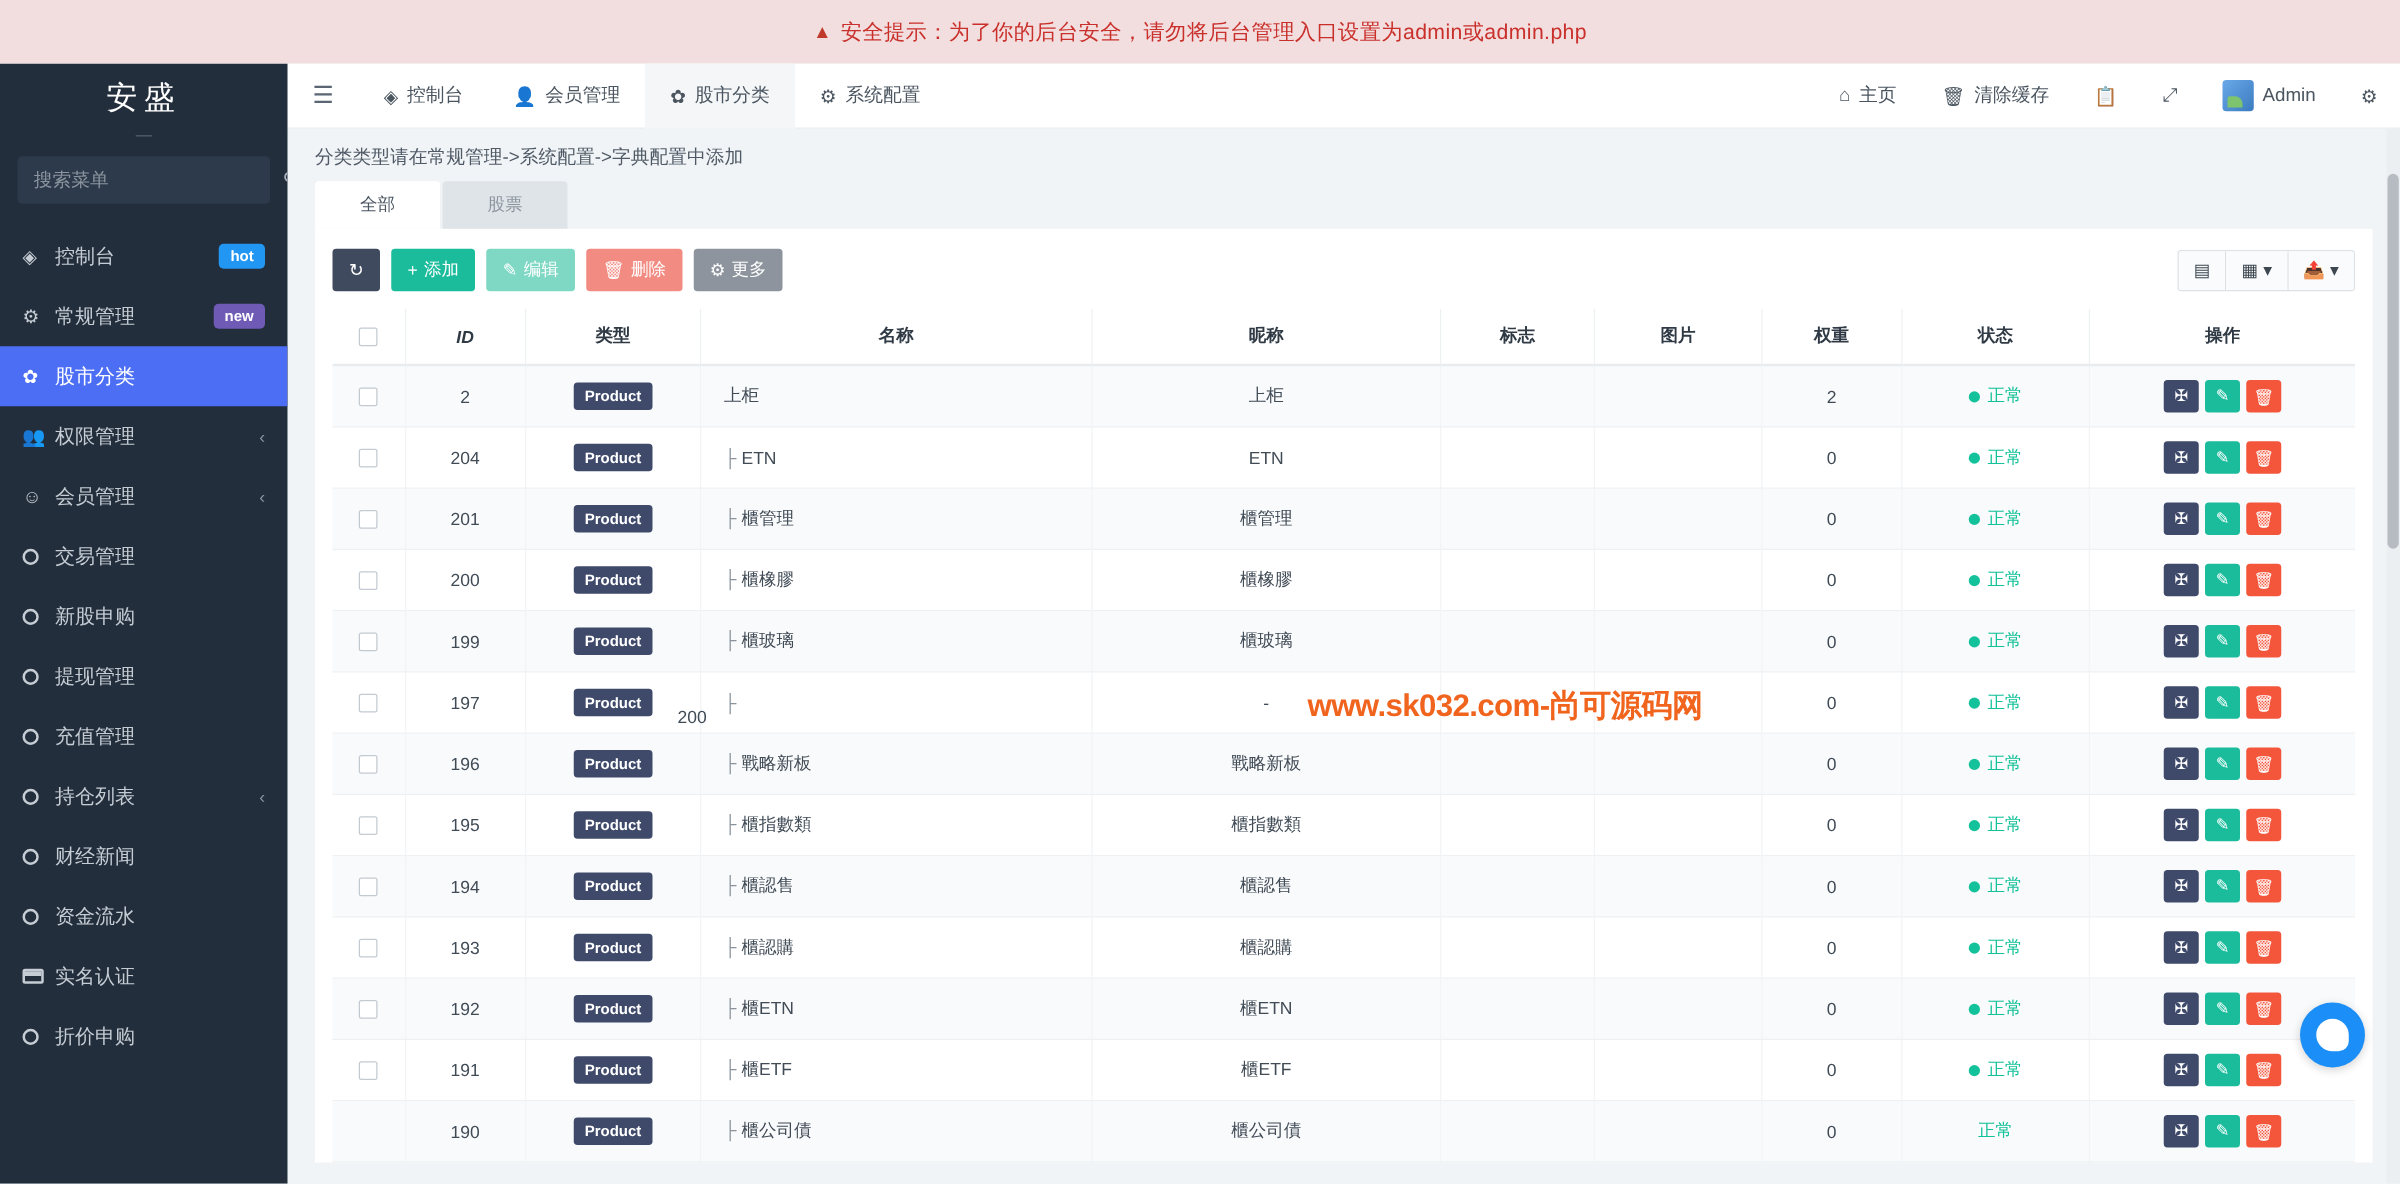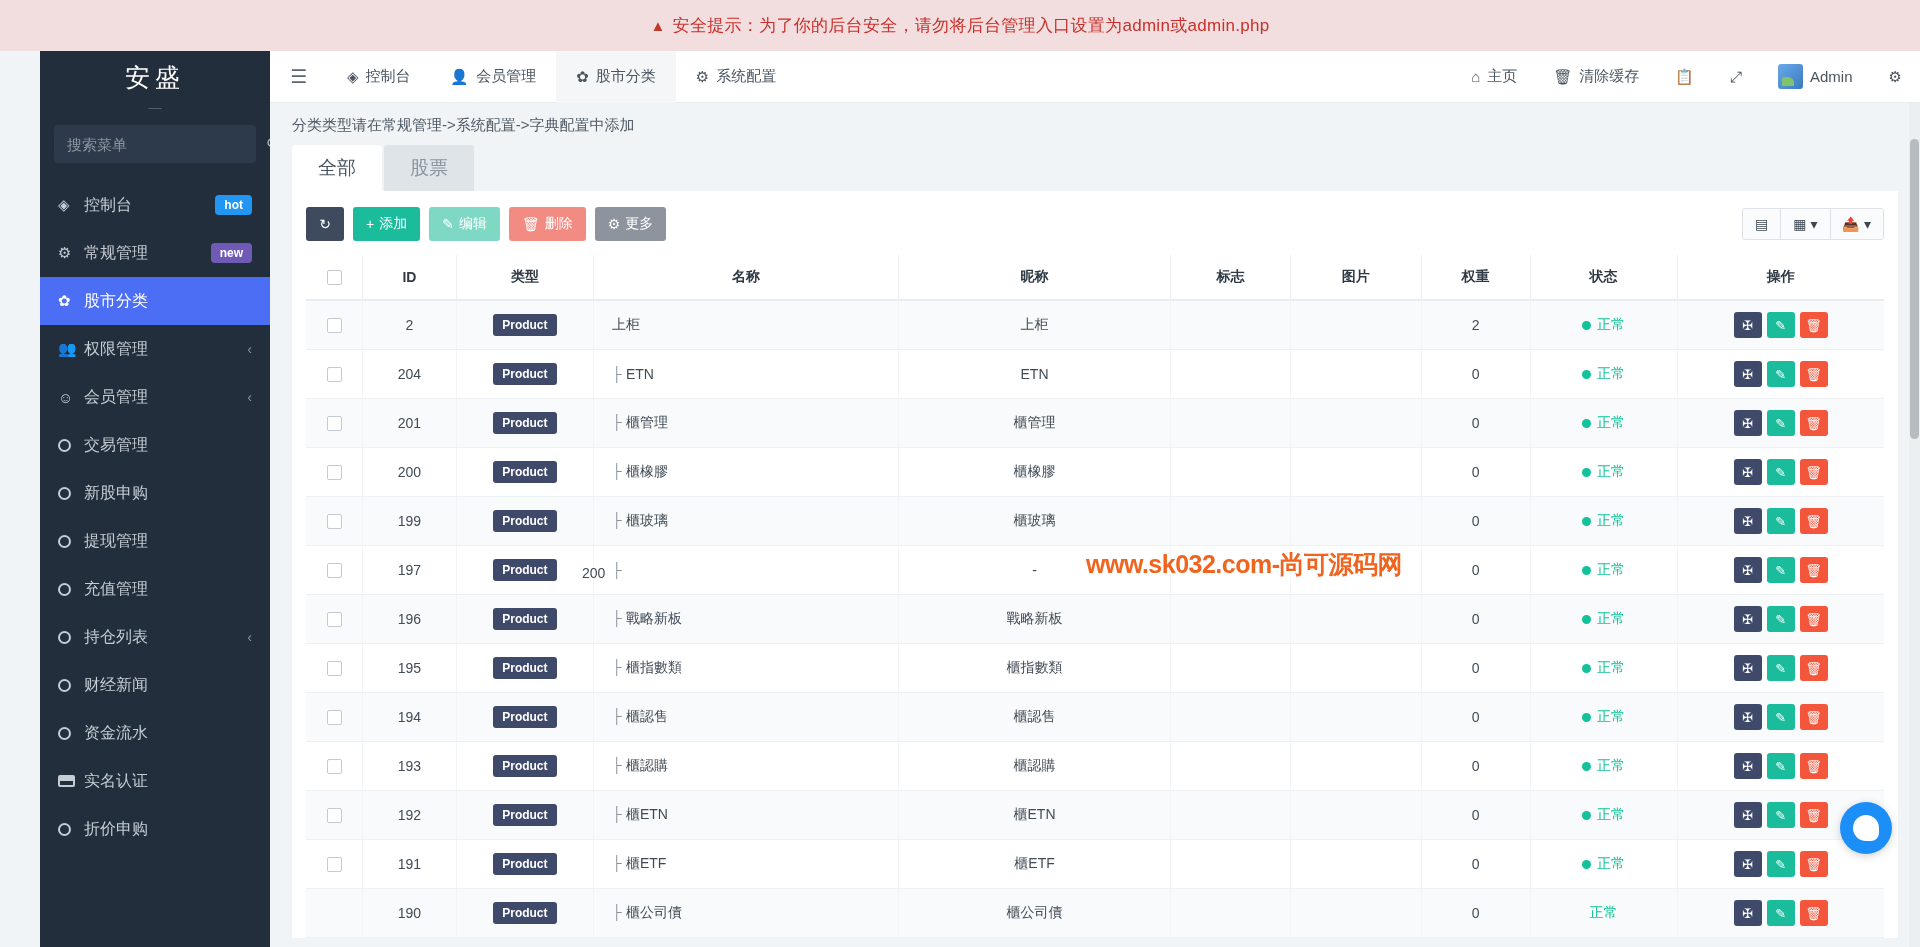--- a/index.html
+++ b/index.html
@@ -14,21 +14,21 @@
     height: 51px; background: #f2dede; color: #c9302c;
     display: flex; align-items: center; justify-content: center;
     font-size: 17px; letter-spacing: .3px;
   }
   .alert-bar .warn-ico { margin-right: 7px; font-size: 15px; color: #c0392b; }
 
   
   .shell { display: flex; height: 896px; }
 
   
-  .sidebar { width: 230px; background: #232e3c; flex: none; position: relative; overflow: hidden; margin-left: 40px; }
+  .sidebar { width: 230px; background: #232e3c; flex: none; position: relative; overflow: hidden; }
   .brand {
     height: 52px; display: flex; align-items: center; justify-content: center;
     color: #fff; font-size: 25px; letter-spacing: 5px;
   }
   .brand-sub { text-align: center; color: #5b6876; font-size: 13px; height: 14px; line-height: 10px; }
   .search-wrap { padding: 8px 14px 4px; }
   .search-box {
     background: #2d3a4b; border-radius: 4px; height: 38px;
     display: flex; align-items: center; padding: 0 13px;
   }
@@ -92,21 +92,21 @@
     content:""; position:absolute; left:4px; bottom:3px; width:12px; height:9px;
     background:#7ec46f; border-radius: 2px 6px 0 0;
   }
 
   
   .content { flex: 1; overflow: hidden; position: relative; padding: 0; }
   .breadcrumb { padding: 13px 22px 10px; font-size: 15px; color: #4f5a66; }
 
   .tabs { display: flex; padding: 0 22px; gap: 2px; }
   .tab {
-    padding: 10px 26px; font-size: 19px; cursor: pointer; color: #8c959e;
+    padding: 10px 36px; font-size: 14px; cursor: pointer; color: #8c959e;
     background: #dfe4e8; border-radius: 3px 3px 0 0;
   }
   .tab.active { background: #fff; color: #4a5560; }
 
   .panel { background: #fff; margin: 0 22px; padding: 16px 14px 0; min-height: 690px; }
 
   .toolbar { display: flex; align-items: center; padding-bottom: 14px; }
   .btn {
     height: 34px; border: 0; border-radius: 3px; color: #fff;
     font-size: 14px; font-family: inherit; cursor: pointer;
@@ -388,21 +388,21 @@
             </div>
           </div>
         </div>
 
         <table>
           <thead>
             <tr id="table-head-row">
               <th style="width:52px">
                 <span class="chk"></span>
               </th>
-            <th style="width: 86px;">ID</th>
+            <th style="width: 86px; font-style: italic;">ID</th>
                 <th style="width: 126px; margin-left: 33px;">类型</th>
                 <th style="width: 280px;">名称</th>
                 <th style="width: 250px;">昵称</th>
                 <th style="width: 110px;">标志</th>
                 <th style="width: 120px;">图片</th>
                 <th style="width: 100px;">权重</th>
                 <th style="width: 135px;">状态</th>
                 <th style="width: 190px;">操作</th>
               </tr>
           </thead>

